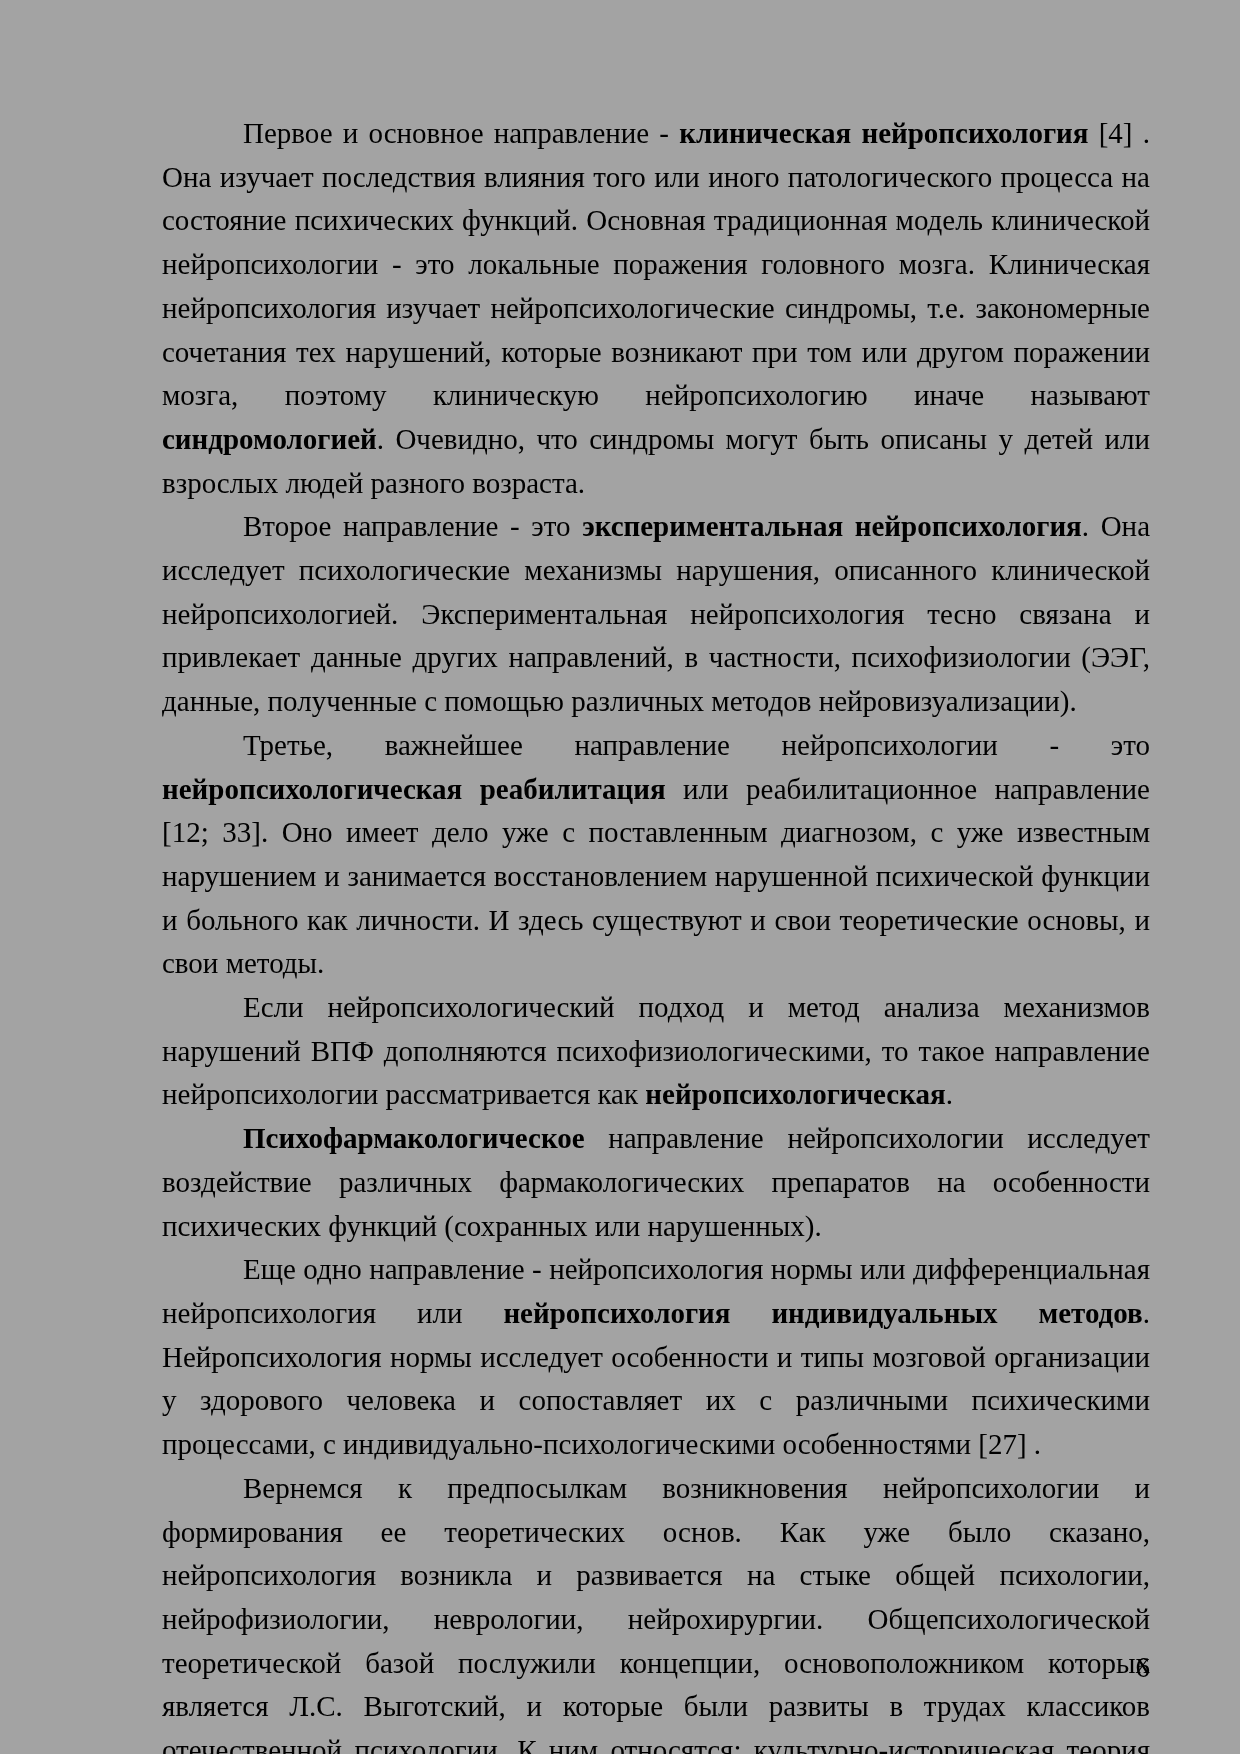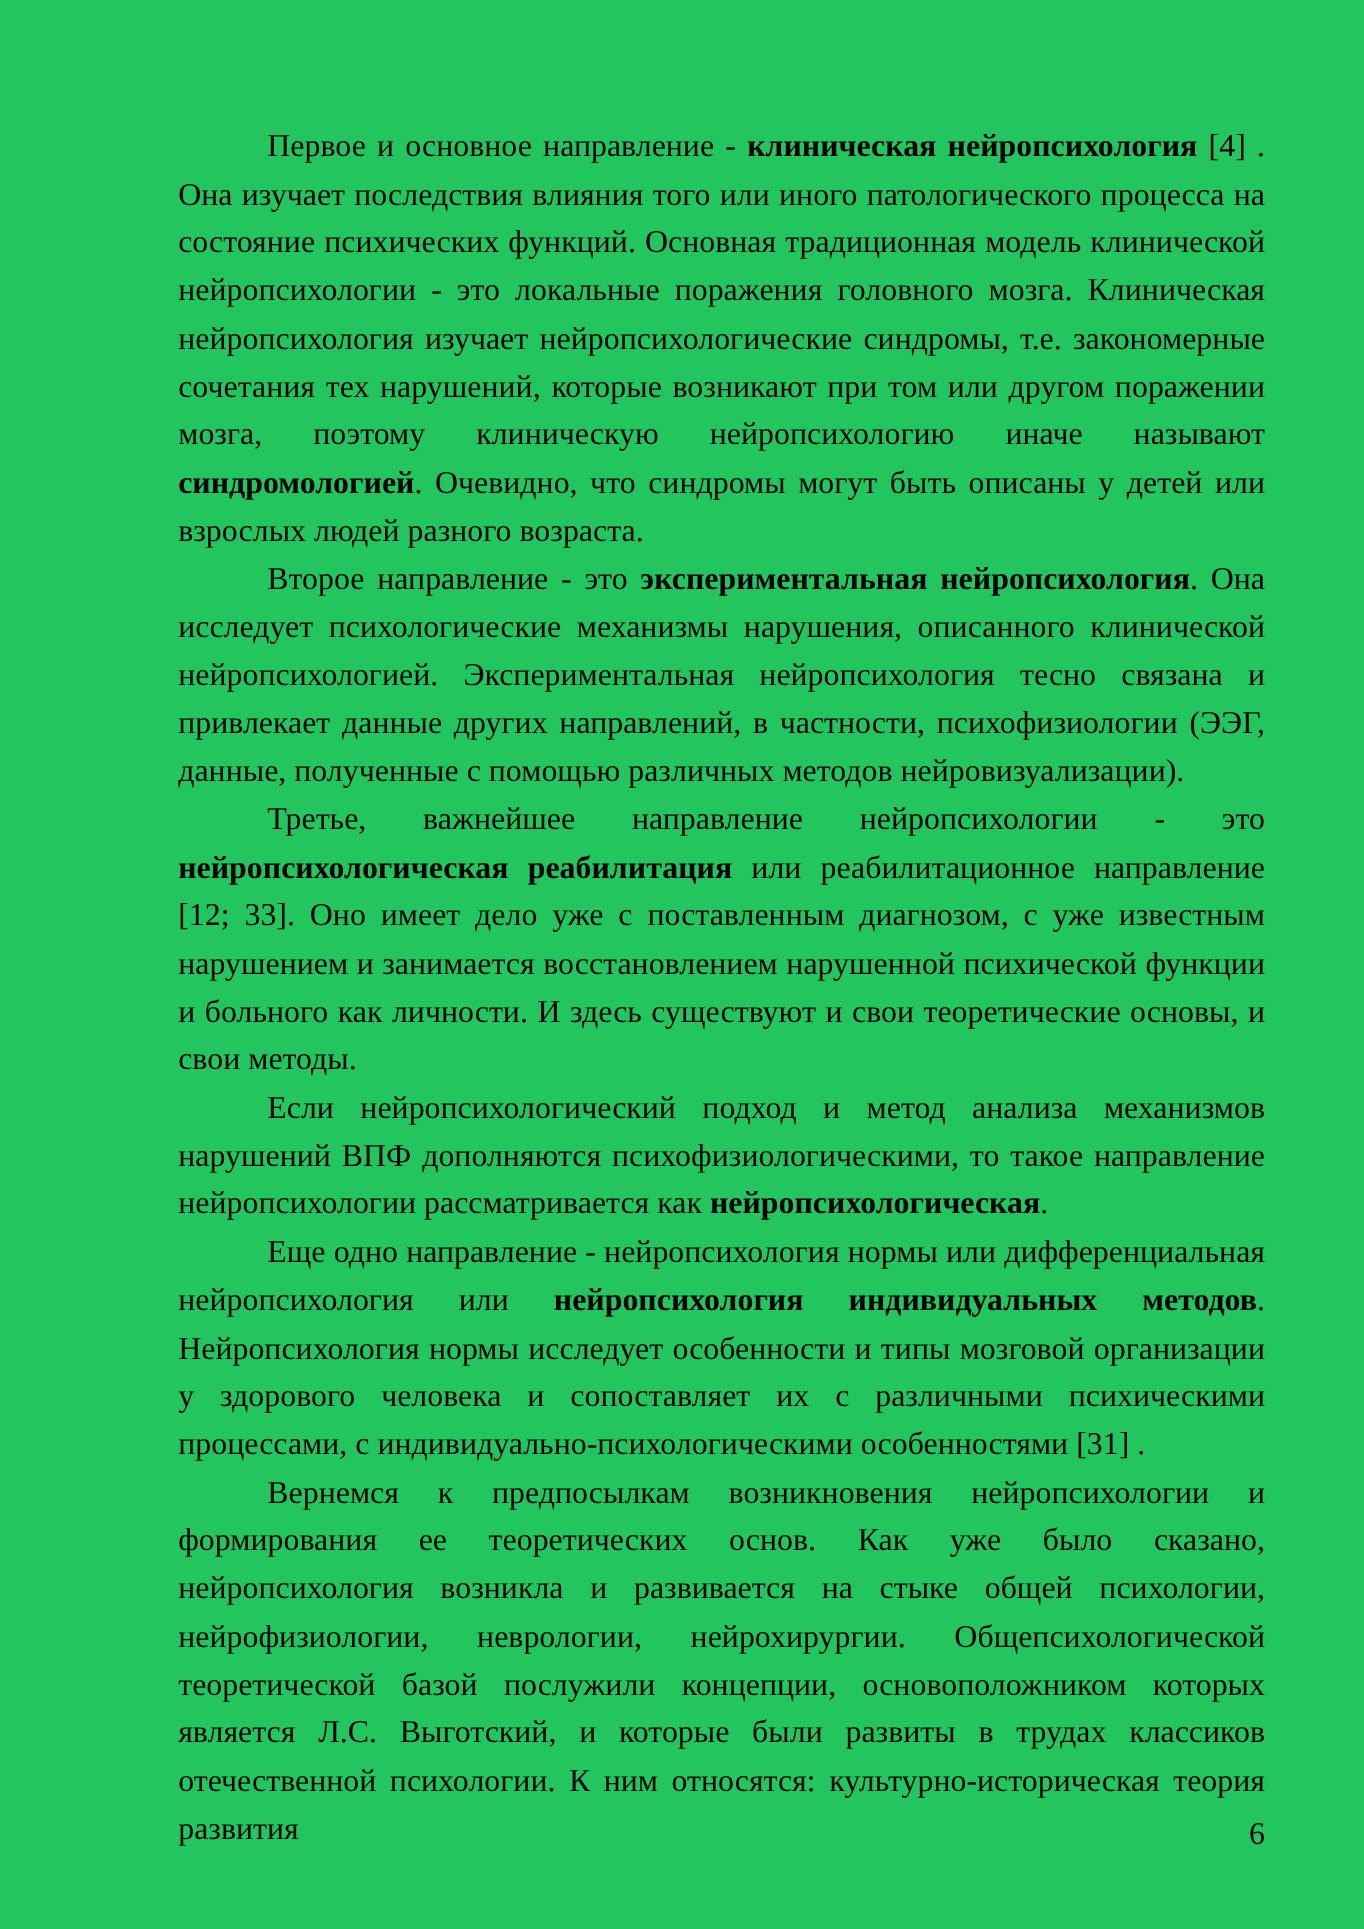--- a/index.html
+++ b/index.html
@@ -4,21 +4,21 @@
 <style>
   html, body {
     margin: 0;
     padding: 0;
     background: #ffffff;
   }
   .page {
     position: relative;
     width: 1240px;
     height: 1754px;
-    background: #22c55e;
+    background: #a3a3a3;
     overflow: hidden;
     font-family: "Liberation Serif", "DejaVu Serif", serif;
     color: #000000;
   }
   .body-text {
     position: absolute;
     left: 162px;
     top: 112px;
     width: 988px;
     font-size: 29px;
@@ -47,17 +47,18 @@
 </style>
 </head>
 <body>
 
 <div class="page">
   <div class="body-text" id="paragraphs">
       <p><span>Первое и основное направление - </span><span class="b">клиническая нейропсихология</span><span> [4] . Она изучает последствия влияния того или иного патологического процесса на состояние психических функций. Основная традиционная модель клинической нейропсихологии - это локальные поражения головного мозга. Клиническая нейропсихология изучает нейропсихологические синдромы, т.е. закономерные сочетания тех нарушений, которые возникают при том или другом поражении мозга, поэтому клиническую нейропсихологию иначе называют </span><span class="b">синдромологией</span><span>. Очевидно, что синдромы могут быть описаны у детей или взрослых людей разного возраста.</span></p>
       <p><span>Второе направление - это </span><span class="b">экспериментальная нейропсихология</span><span>. Она исследует психологические механизмы нарушения, описанного клинической нейропсихологией. Экспериментальная нейропсихология тесно связана и привлекает данные других направлений, в частности, психофизиологии (ЭЭГ, данные, полученные с помощью различных методов нейровизуализации).</span></p>
       <p><span>Третье, важнейшее направление нейропсихологии - это </span><span class="b">нейропсихологическая реабилитация</span><span> или реабилитационное направление [12; 33]. Оно имеет дело уже с поставленным диагнозом, с уже известным нарушением и занимается восстановлением нарушенной психической функции и больного как личности. И здесь существуют и свои теоретические основы, и свои методы.</span></p>
       <p><span>Если нейропсихологический подход и метод анализа механизмов нарушений ВПФ дополняются психофизиологическими, то такое направление нейропсихологии рассматривается как </span><span class="b">нейропсихологическая</span><span>.</span></p>
-      <p><span>Еще одно направление - нейропсихология нормы или дифференциальная нейропсихология или </span><span class="b">нейропсихология индивидуальных методов</span><span>. Нейропсихология нормы исследует особенности и типы мозговой организации у здорового человека и сопоставляет их с различными психическими процессами, с индивидуально-психологическими особенностями [31] .</span></p>
+      <p><span class="b">Психофармакологическое</span><span> направление нейропсихологии исследует воздействие различных фармакологических препаратов на особенности психических функций (сохранных или нарушенных).</span></p>
+      <p><span>Еще одно направление - нейропсихология нормы или дифференциальная нейропсихология или </span><span class="b">нейропсихология индивидуальных методов</span><span>. Нейропсихология нормы исследует особенности и типы мозговой организации у здорового человека и сопоставляет их с различными психическими процессами, с индивидуально-психологическими особенностями [27] .</span></p>
       <p><span>Вернемся к предпосылкам возникновения нейропсихологии и формирования ее теоретических основ. Как уже было сказано, нейропсихология возникла и развивается на стыке общей психологии, нейрофизиологии, неврологии, нейрохирургии. Общепсихологической теоретической базой послужили  концепции, основоположником которых является Л.С. Выготский, и которые были развиты в трудах классиков отечественной психологии. К ним относятся: культурно-историческая теория развития</span></p>
     </div>
   <div class="page-number">6</div>
 </div>
 
 </body></html>

